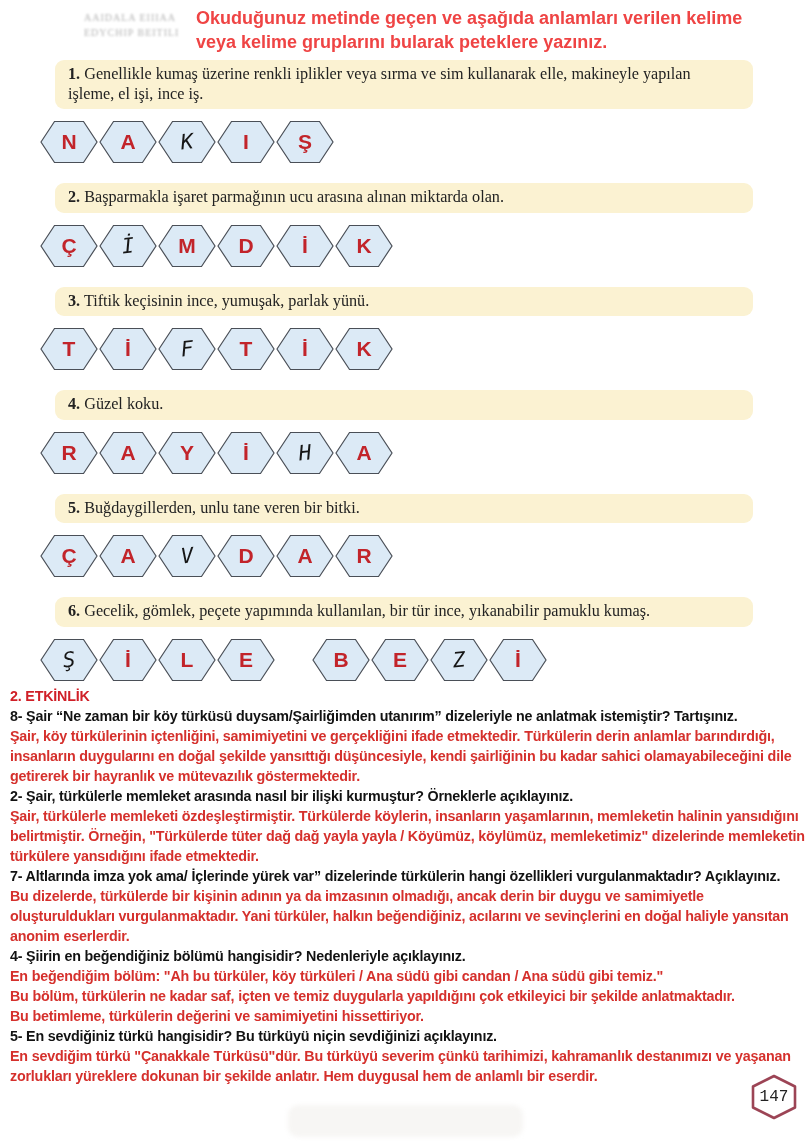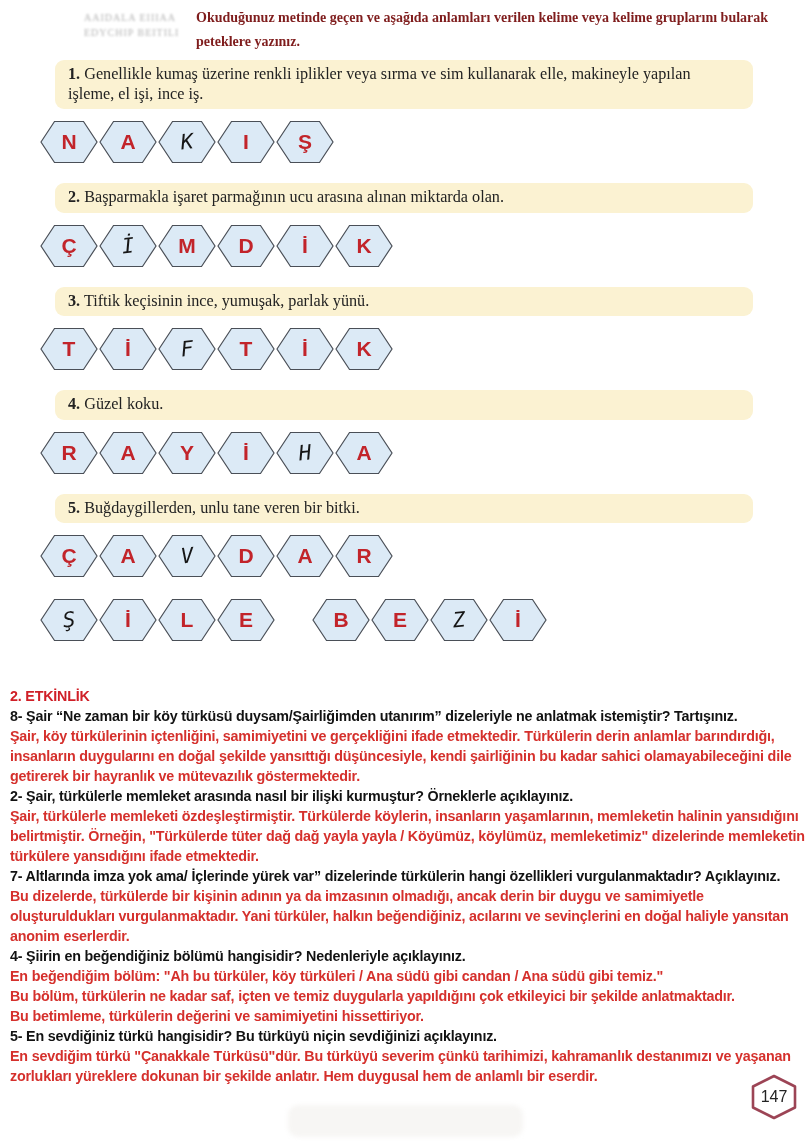--- a/index.html
+++ b/index.html
@@ -9,22 +9,22 @@
   }
   
   .stamp{
     position:absolute;left:84px;top:10px;width:110px;
     color:#9a9a9a;font-size:10px;line-height:15px;letter-spacing:1px;
     filter:blur(1.1px);opacity:.75;font-family:"Liberation Serif",serif;
     white-space:nowrap;overflow:hidden;
   }
   .instruction{
     position:absolute;left:196px;top:6px;width:590px;
-    font-family:Liberation Serif, serif;
-    font-size:14px;line-height:24px;font-weight:600;color:#7f1d1d;
+    font-family:Liberation Sans, sans-serif;
+    font-size:18px;line-height:24px;font-weight:600;color:#ef4444;
   }
   
   .act1{position:absolute;left:0;top:60px;width:810px;}
   .qbox{
     margin:0 16px 10px 55px;width:698px;box-sizing:border-box;
     background:#fbf2d2;border-radius:9px;padding:5px 13px;
     font-family:"Liberation Serif","DejaVu Serif",serif;
     font-size:16.2px;line-height:19.5px;color:#222;
   }
   .qnum{font-weight:700;}
@@ -53,21 +53,21 @@
   
   .smudge{
     position:absolute;left:288px;top:1105px;width:235px;height:32px;
     background:#f7f6f4;border-radius:10px;filter:blur(2px);
   }
   .page-badge{position:absolute;left:750px;top:1074px;width:48px;height:46px;}
   .page-badge svg{position:absolute;left:0;top:0;}
   .page-num{
     position:absolute;left:0;top:0;width:48px;height:46px;
     display:flex;align-items:center;justify-content:center;
-    font-size:16px;color:#232323;font-family:Liberation Sans, sans-serif;
+    font-size:16px;color:#232323;font-family:Liberation Mono, monospace;
   }
 </style>
 </head>
 <body>
 
 <div class="stamp">
   <div>AAIDALA EIIIAA</div>
   <div>EDYCHIP BEITILI</div>
 </div>
 <div class="instruction">Okuduğunuz metinde geçen ve aşağıda anlamları verilen kelime veya kelime gruplarını bularak peteklere yazınız.</div>
@@ -255,20 +255,21 @@
         </svg>
         <span class="hexletter">A</span>
       </div>
       <div class="hexcell">
         <svg width="58" height="46" viewBox="0 0 58 46">
           <polygon points="1,23 14.5,2.5 43.5,2.5 57,23 43.5,43.5 14.5,43.5" fill="#dceaf6" stroke="#4a4f57" stroke-width="1.2"></polygon>
         </svg>
         <span class="hexletter">R</span>
       </div>
     </div>
+    <div class="qbox"><span class="qnum">6.</span><span> Gecelik, gömlek, peçete yapımında kullanılan, bir tür ince, yıkanabilir pamuklu kumaş.</span></div>
     <div class="hexrow">
       <div class="hexcell">
         <svg width="58" height="46" viewBox="0 0 58 46">
           <polygon points="1,23 14.5,2.5 43.5,2.5 57,23 43.5,43.5 14.5,43.5" fill="#dceaf6" stroke="#4a4f57" stroke-width="1.2"></polygon>
         </svg>
         <span class="hexletter hand">Ş</span>
       </div>
       <div class="hexcell">
         <svg width="58" height="46" viewBox="0 0 58 46">
           <polygon points="1,23 14.5,2.5 43.5,2.5 57,23 43.5,43.5 14.5,43.5" fill="#dceaf6" stroke="#4a4f57" stroke-width="1.2"></polygon>

